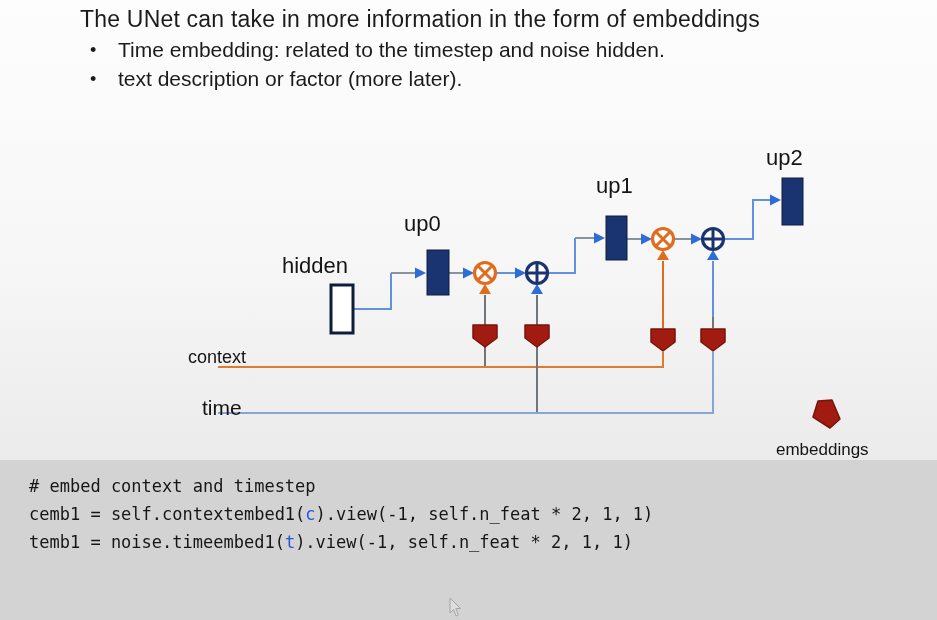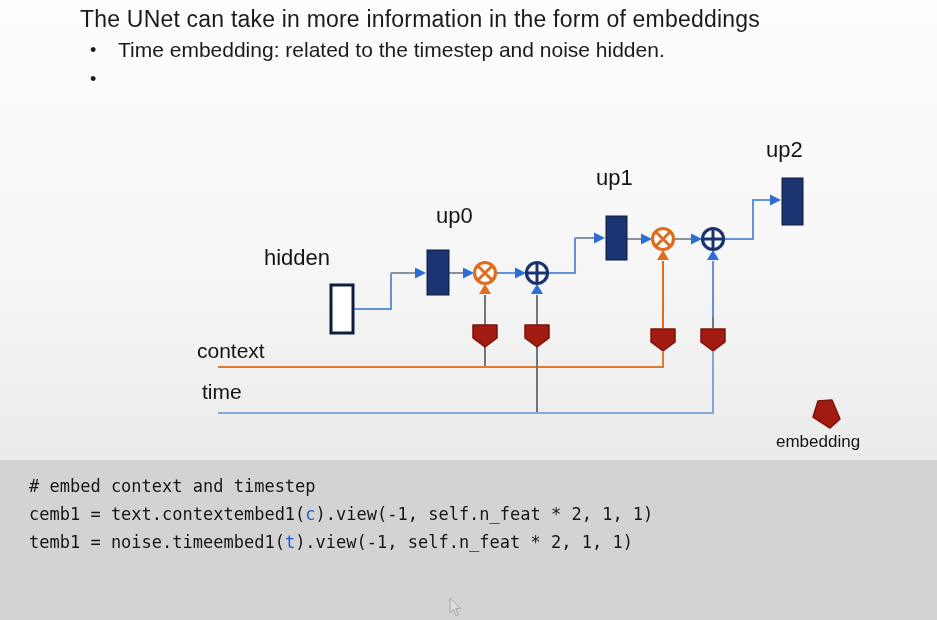--- a/index.html
+++ b/index.html
@@ -15,27 +15,27 @@
     position:absolute;left:80px;top:6px;font-size:23px;letter-spacing:.2px;
     color:var(--text);white-space:nowrap;
   }
   .bullet-row{
     position:absolute;left:90px;display:flex;color:var(--text);
     font-size:21px;line-height:30px;
   }
   .bullet-row .dot{width:28px;flex:0 0 28px;font-size:18px;}
   .bullet-1{top:35px;}
   .bullet-2{top:64px;}
-  .dlabel{position:absolute;color:#141414;white-space:nowrap;}
-  .lab-hidden{left:264px;top:245px;font-size:22px;}
-  .lab-up0{left:436px;top:203px;font-size:22px;}
+  .dlabel{position:absolute;color:#141414;white-space:nowrap;margin-top:8px;}
+  .lab-hidden{left:282px;top:245px;font-size:22px;}
+  .lab-up0{left:404px;top:203px;font-size:22px;}
   .lab-up1{left:596px;top:165px;font-size:22px;}
   .lab-up2{left:766px;top:137px;font-size:22px;}
-  .lab-context{left:197px;top:339px;font-size:21px;}
-  .lab-time{left:202px;top:380px;font-size:21px;}
+  .lab-context{left:188px;top:339px;font-size:18px;}
+  .lab-time{left:202px;top:388px;font-size:21px;}
   .lab-embedding{left:776px;top:432px;font-size:17px;}
   svg.diagram{position:absolute;left:0;top:0;}
 
   
   .l-gray{stroke:var(--gray-line);stroke-width:2;fill:none;}
   .l-dgray{stroke:var(--dgray-line);stroke-width:2;fill:none;}
   .l-blue{stroke:var(--blue-line);stroke-width:2;fill:none;}
   .l-timeline{stroke:var(--time-line);stroke-width:2;fill:none;}
   .l-orangeline{stroke:var(--context-line);stroke-width:2;fill:none;}
   .l-orange{stroke:var(--orange);stroke-width:2;fill:none;}
@@ -67,20 +67,21 @@
   <div class="title">The UNet can take in more information in the form of embeddings</div>
 
   <div class="bullet-row bullet-1">
     <span class="dot">•</span>
     <span>Time embedding: related to the timestep and noise hidden.</span>
   </div>
 
   <div class="bullet-row bullet-2">
     <span class="dot">•</span>
     <span>
+      <div>text description or factor (more later).</div>
     </span>
   </div>
 
   <svg class="diagram" width="937" height="460" viewBox="0 0 937 460">
 
     <polyline class="l-orangeline" points="218,367 663,367 663,352"></polyline>
     <polyline class="l-timeline" points="218,413 713,413 713,352"></polyline>
 
     <g>
       <polyline class="l-blue" points="353,309 391,309 391,273"></polyline>
@@ -157,25 +158,25 @@
 
     <polygon class="pent" points="832,400 840,419 830,428 813,417 818,401"></polygon>
   </svg>
 
   <div class="dlabel lab-hidden">hidden</div>
   <div class="dlabel lab-up0">up0</div>
   <div class="dlabel lab-up1">up1</div>
   <div class="dlabel lab-up2">up2</div>
   <div class="dlabel lab-context">context</div>
   <div class="dlabel lab-time">time</div>
-  <div class="dlabel lab-embedding">embedding</div>
+  <div class="dlabel lab-embedding">embeddings</div>
 </div>
 
 <div class="code-panel">
     <div class="code-line"><span># embed context and timestep</span></div>
-    <div class="code-line"><span>cemb1 = text.contextembed1(</span><span class="tok-blue">c</span><span>).view(-1, self.n_feat * 2, 1, 1)</span></div>
+    <div class="code-line"><span>cemb1 = self.contextembed1(</span><span class="tok-blue">c</span><span>).view(-1, self.n_feat * 2, 1, 1)</span></div>
     <div class="code-line"><span>temb1 = noise.timeembed1(</span><span class="tok-blue">t</span><span>).view(-1, self.n_feat * 2, 1, 1)</span></div>
     <div class="code-line">&nbsp;</div>
   </div>
 
 <svg class="mouse-cursor" width="14" height="20" viewBox="0 0 14 20">
   <polygon points="1,0 1,15 4.6,11.5 7,18 9.4,17 6.8,10.6 11.5,10.6" fill="#e8e8e8" stroke="#808080" stroke-width="1"></polygon>
 </svg>
 
 </body></html>

